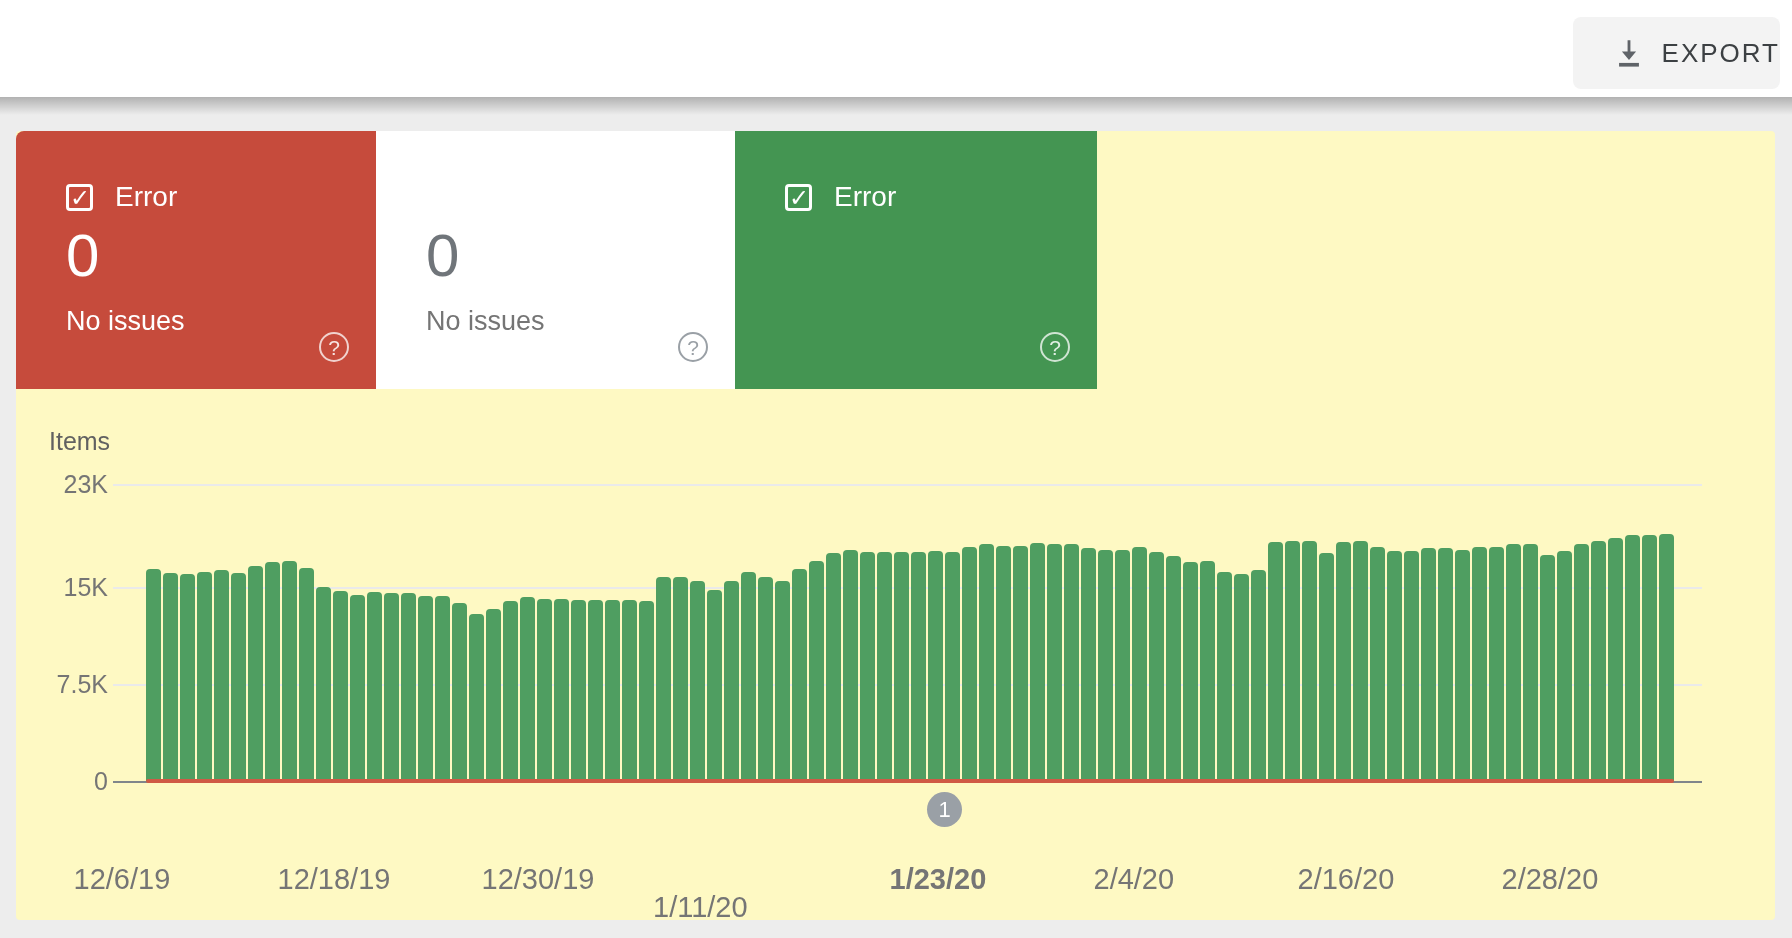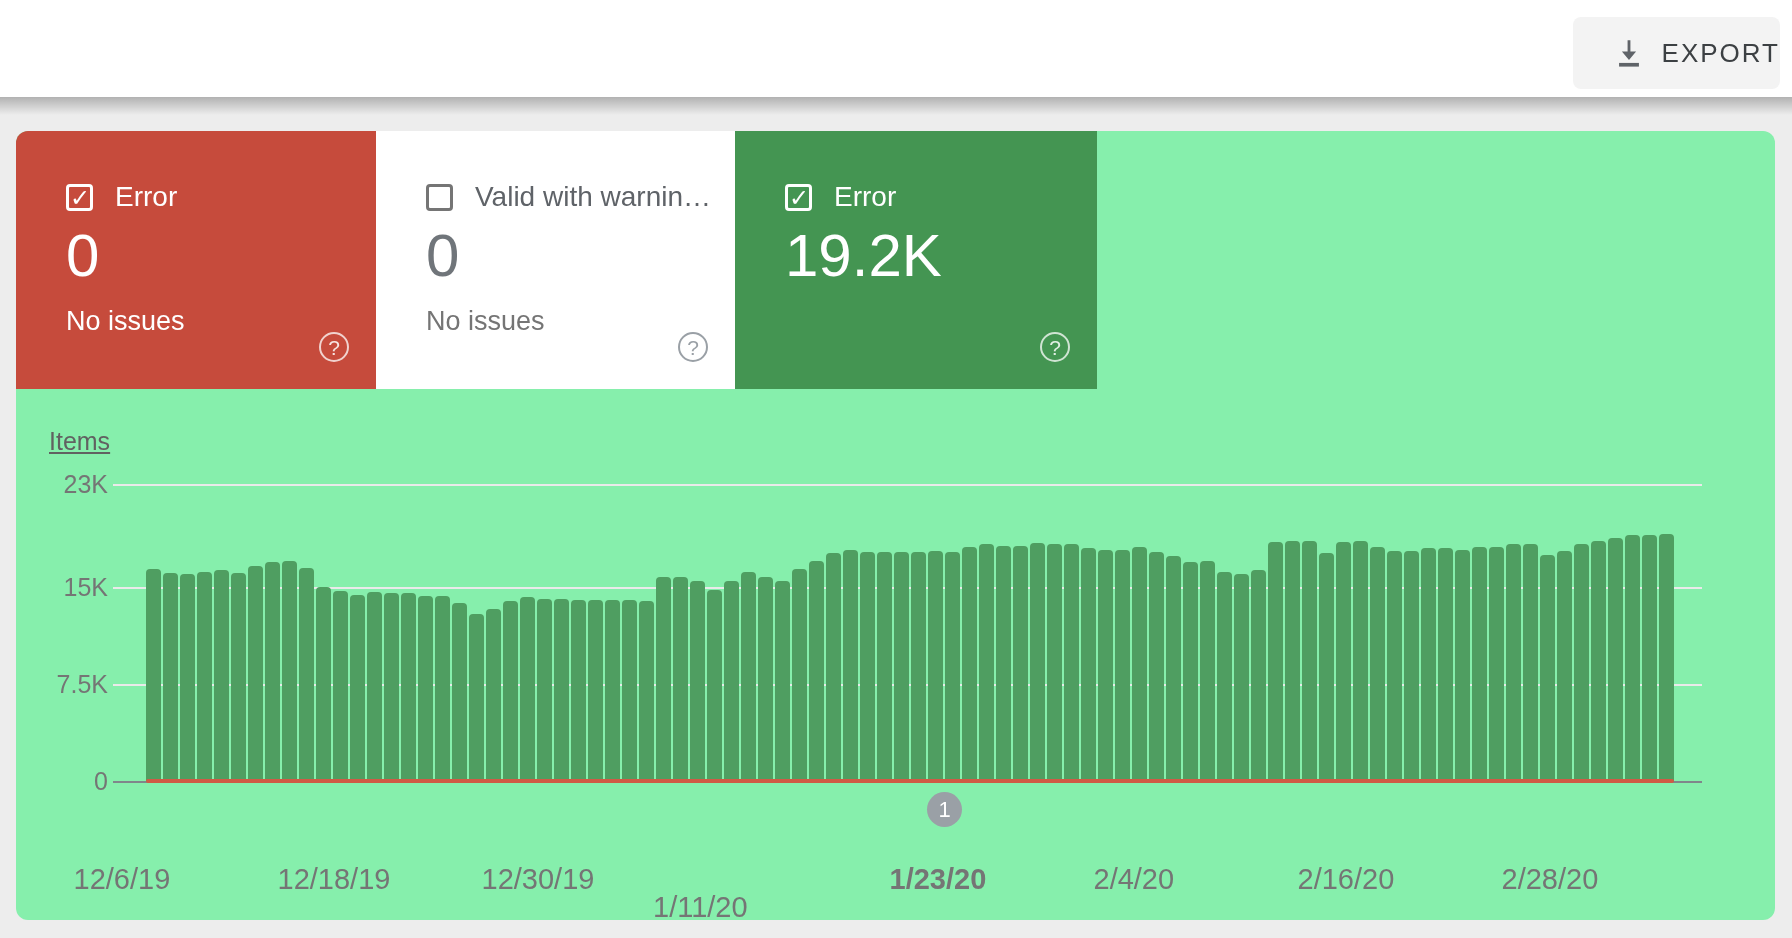--- a/index.html
+++ b/index.html
@@ -11,21 +11,21 @@
   .header-shadow { position:absolute; left:0; top:97px; width:1792px; height:18px;
     background:linear-gradient(to bottom, rgba(0,0,0,0.25), rgba(0,0,0,0)); z-index:4; }
   .page-title { position:absolute; left:27px; top:38px; font-size:37px; font-weight:500; color:#202124; letter-spacing:0.2px; }
   .export-btn { position:absolute; right:12px; top:17px; width:207px; height:72px; background:#f3f3f3;
     border:none; border-radius:8px; display:flex; align-items:center; justify-content:flex-end; gap:16px; cursor:pointer; }
   .export-btn .lbl { font-size:26px; font-weight:500; letter-spacing:2px; color:#3c4043; }
   .export-icon { width:34px; height:34px; display:block; }
 
   
   .content-card { position:absolute; left:16px; top:131px; width:1759px; height:789px;
-    background:#86efac; border-radius:12px; overflow:hidden; }
+    background:#fef9c3; border-radius:4px; overflow:hidden; }
 
   
   .tile { position:absolute; top:0; height:258px; cursor:pointer; }
   .tile-error   { left:0;    width:360px; background:#c64b3c; color:#ffffff; border-top-left-radius:8px; }
   .tile-warn    { left:360px; width:359px; background:#ffffff; }
   .tile-valid   { left:719px; width:362px; background:#449552; color:#ffffff; }
   .tile-row { position:absolute; left:50px; top:50px; display:flex; align-items:center; gap:22px; }
   .cbox { width:27px; height:27px; border-radius:4px; flex:0 0 auto; position:relative; }
   .cbox.white { border:3px solid #ffffff; }
   .cbox.gray  { border:3px solid #757575; }
@@ -35,21 +35,21 @@
   .tile-value { position:absolute; left:50px; top:92px; font-size:60px; font-weight:300; line-height:1.1; }
   .tile-warn .tile-value { color:#70757a; }
   .tile-sub { position:absolute; left:50px; top:175px; font-size:27px; }
   .tile-warn .tile-sub { color:#757575; }
   .help-icon { position:absolute; right:27px; top:201px; width:30px; height:30px; border-radius:50%;
     font-size:21px; line-height:27px; text-align:center; }
   .help-white { border:2px solid rgba(255,255,255,0.75); color:rgba(255,255,255,0.85); }
   .help-gray  { border:2px solid #9aa0a6; color:#9aa0a6; }
 
   
-  .items-label { position:absolute; left:33px; top:296px; font-size:25px; color:#616161;text-decoration:underline; }
+  .items-label { position:absolute; left:33px; top:296px; font-size:25px; color:#616161; }
   .gridline { position:absolute; left:97px; width:1589px; height:2px; background:#eaeaea; }
   .gridline.baseline { background:#80868b; }
   .ytick { position:absolute; left:0; width:92px; text-align:right; font-size:25px; color:#757575; }
   .plot-area { position:absolute; left:130px; top:291px; width:1532px; height:360px; }
   .bar { position:absolute; bottom:0; width:15px; background:#4f9e61; border-radius:4px 4px 0 0; }
   .error-line { position:absolute; left:130px; width:1528px; height:4px; background:#d05a45; border-radius:2px; }
   .xtick { position:absolute; width:160px; margin-left:-80px; text-align:left; top:732px; font-size:29px; color:#757575; }
   .marker-dot { position:absolute; width:35px; height:35px; margin-left:-17px; border-radius:50%;
     background:#9aa0a6; color:#ffffff; font-size:22px; text-align:center; line-height:35px; cursor:pointer; }
 </style>
@@ -73,35 +73,30 @@
     <div class="tile-row">
       <span class="cbox white checked"></span>
       <span class="tile-label">Error</span>
     </div>
     <div class="tile-value">0</div>
     <div class="tile-sub">No issues</div>
     <div class="help-icon help-white">?</div>
   </div>
 
   <div class="tile tile-warn">
-    <div class="tile-row">
-      <span class="cbox gray"></span>
-      <span class="tile-label">Valid with warnin…</span>
-    </div>
     <div class="tile-value">0</div>
     <div class="tile-sub">No issues</div>
     <div class="help-icon help-gray">?</div>
   </div>
 
   <div class="tile tile-valid">
     <div class="tile-row">
       <span class="cbox white checked"></span>
       <span class="tile-label">Error</span>
     </div>
-    <div class="tile-value">19.2K</div>
     <div class="help-icon help-white">?</div>
   </div>
 
   <div class="items-label">Items</div>
   <div id="grid-layer">
       <div class="gridline" style="top: 353px;"></div>
       <div class="ytick" style="top: 339px;">23K</div>
       <div class="gridline" style="top: 456.304px;"></div>
       <div class="ytick" style="top: 442.304px;">15K</div>
       <div class="gridline" style="top: 553.152px;"></div>

